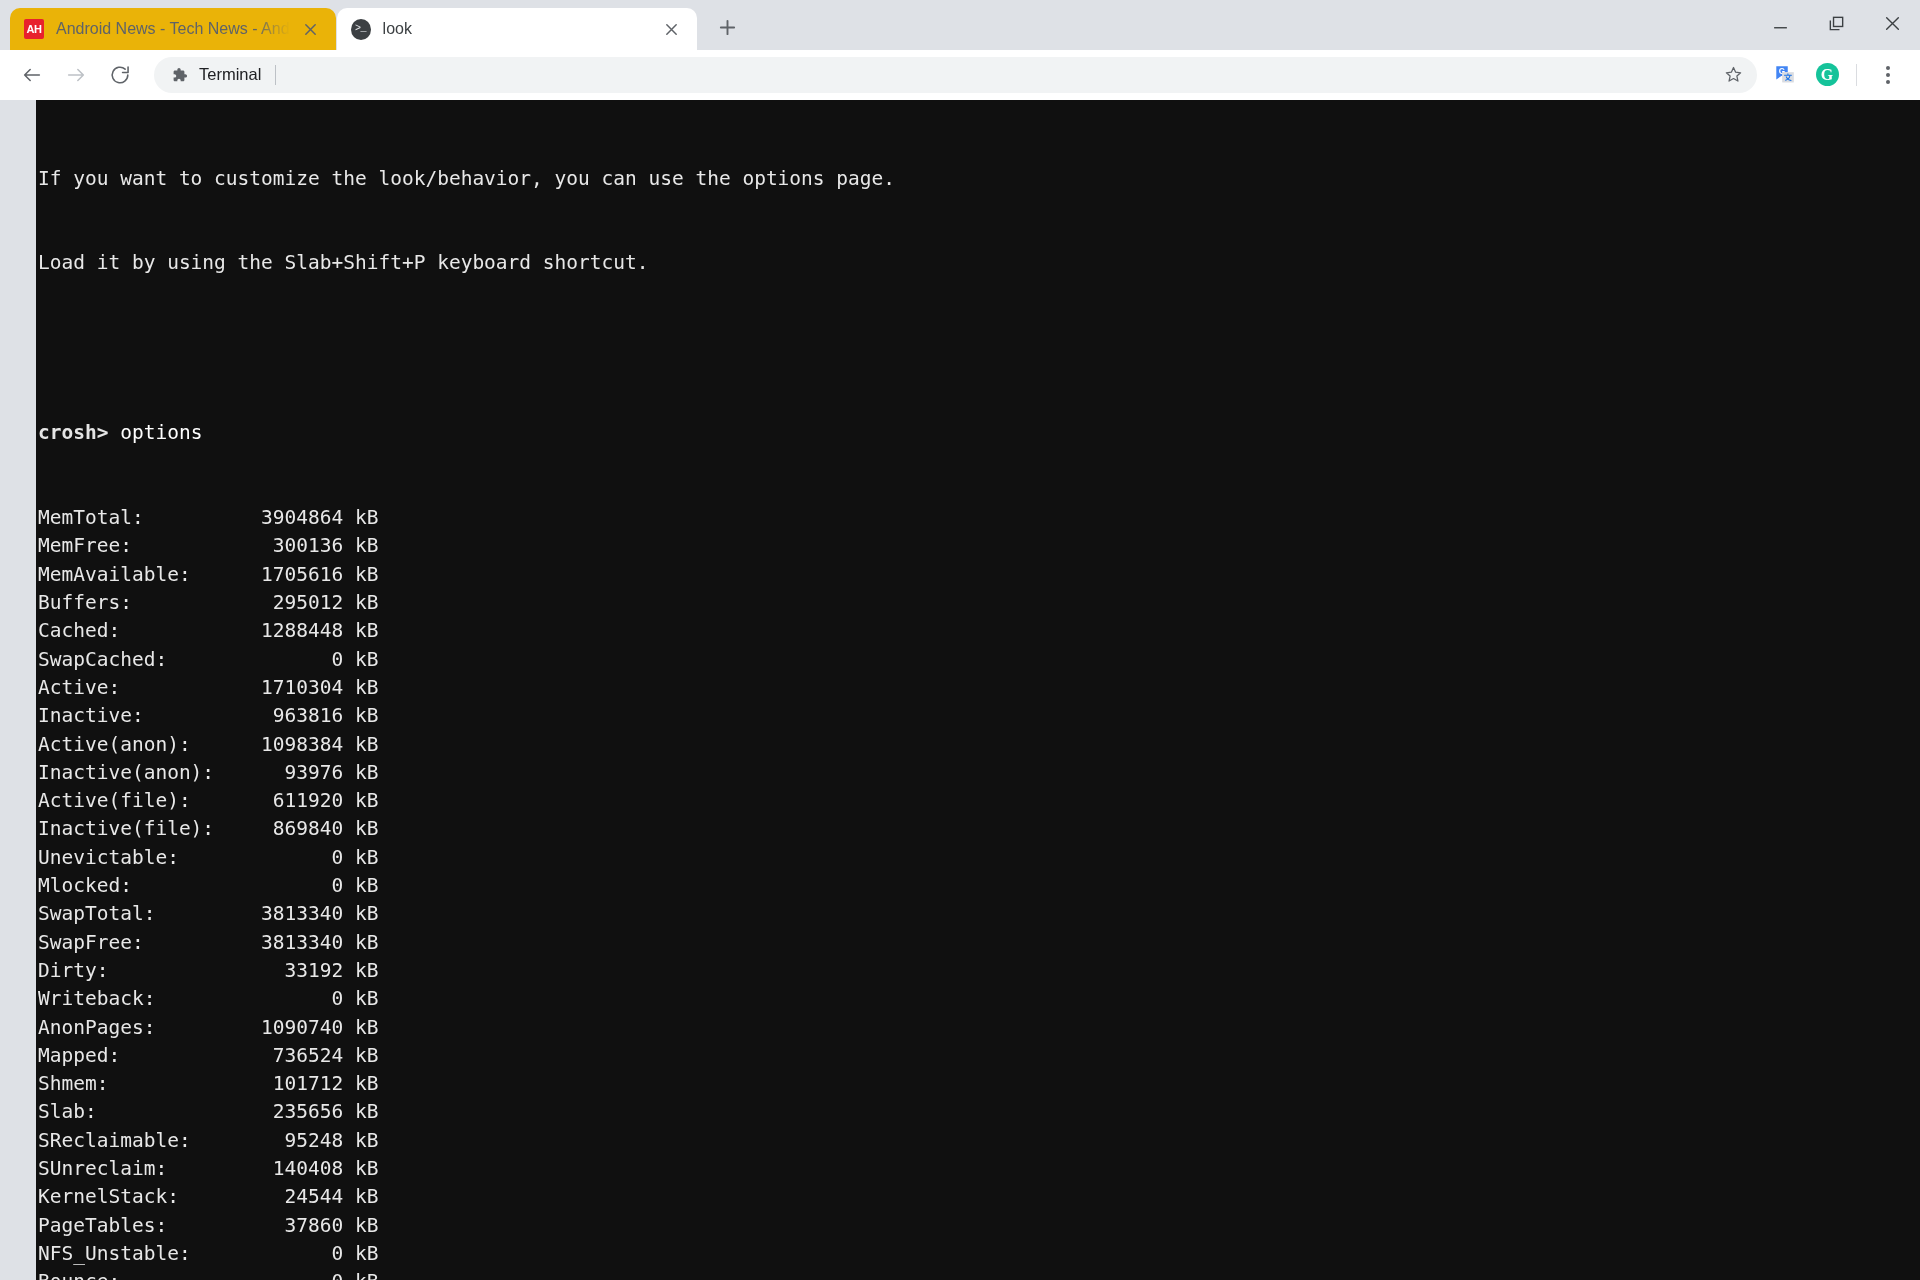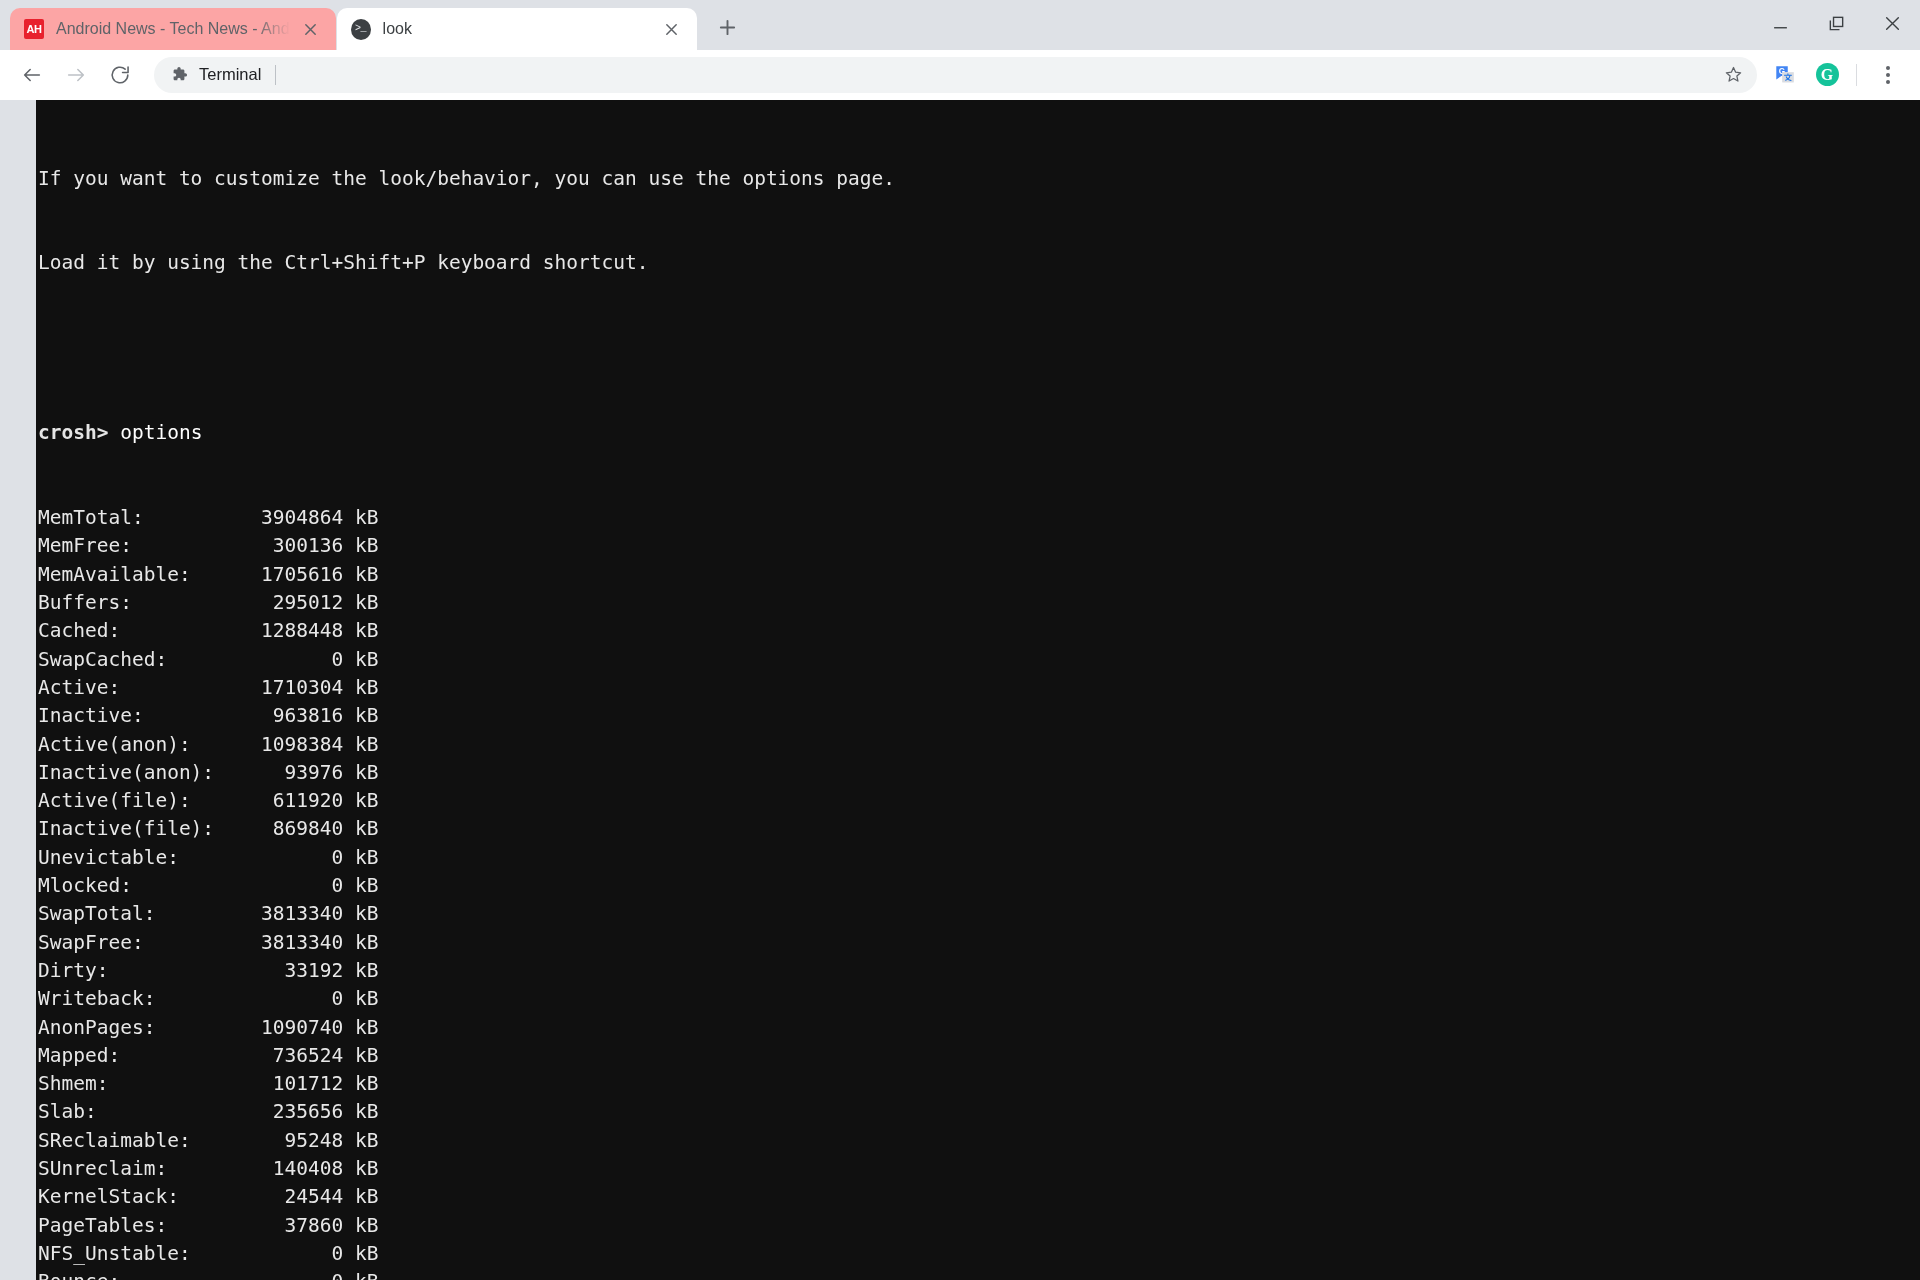--- a/index.html
+++ b/index.html
@@ -30,21 +30,21 @@
 
   .tab {
     height: 42px;
     display: flex; align-items: center;
     padding: 0 12px 0 14px;
     min-width: 240px; max-width: 360px;
     border-radius: 10px 10px 0 0;
     position: relative;
     margin-right: 1px;
   }
-  .tab.inactive { background: #fca5a5; }
+  .tab.inactive { background: #eab308; }
   .tab.active {
     background: #ffffff;
     min-width: 360px;
   }
   .tab-fav {
     width: 20px; height: 20px; flex: 0 0 20px;
     margin-right: 12px;
     display: flex; align-items: center; justify-content: center;
   }
   .fav-ah {
@@ -133,21 +133,21 @@
     height: 36px;
     background: #f1f3f4;
     border-radius: 18px;
     display: flex; align-items: center;
     padding: 0 8px 0 16px;
     margin-left: 10px;
     margin-right: 6px;
     min-width: 0;
   }
   .ext-chip {
-    display: flex; 
+    display: flex; align-items: center;
     flex: 0 0 auto;
   }
   .puzzle-icon { width: 18px; height: 18px; color: #5f6368; display: flex; }
   .ext-name {
     font-size: 16.5px;
     color: #202124;
     margin-left: 11px;
   }
   .omni-div {
     width: 1px; height: 20px;
@@ -336,20 +336,20 @@
       <span class="dots">
         <i></i>
           <i></i>
           <i></i>
       </span>
     </div>
   </div>
 
   <div class="terminal" style="background: rgb(16, 16, 16); color: rgb(232, 232, 232); margin-left: 36px;">
     <div class="term-line">If you want to customize the look/behavior, you can use the options page.</div>
-    <div class="term-line">Load it by using the Ctrl+Shift+P keyboard shortcut.</div>
+    <div class="term-line">Load it by using the Slab+Shift+P keyboard shortcut.</div>
     <div class="spacer"></div>
     <div class="term-line"><span class="prompt" style="color: #e5e5e5;">crosh&gt;</span><span class="cmd"> options</span></div>
     <div id="meminfo-out"><div class="term-line">MemTotal:          3904864 kB</div><div class="term-line">MemFree:            300136 kB</div><div class="term-line">MemAvailable:      1705616 kB</div><div class="term-line">Buffers:            295012 kB</div><div class="term-line">Cached:            1288448 kB</div><div class="term-line">SwapCached:              0 kB</div><div class="term-line">Active:            1710304 kB</div><div class="term-line">Inactive:           963816 kB</div><div class="term-line">Active(anon):      1098384 kB</div><div class="term-line">Inactive(anon):      93976 kB</div><div class="term-line">Active(file):       611920 kB</div><div class="term-line">Inactive(file):     869840 kB</div><div class="term-line">Unevictable:             0 kB</div><div class="term-line">Mlocked:                 0 kB</div><div class="term-line">SwapTotal:         3813340 kB</div><div class="term-line">SwapFree:          3813340 kB</div><div class="term-line">Dirty:               33192 kB</div><div class="term-line">Writeback:               0 kB</div><div class="term-line">AnonPages:         1090740 kB</div><div class="term-line">Mapped:             736524 kB</div><div class="term-line">Shmem:              101712 kB</div><div class="term-line">Slab:               235656 kB</div><div class="term-line">SReclaimable:        95248 kB</div><div class="term-line">SUnreclaim:         140408 kB</div><div class="term-line">KernelStack:         24544 kB</div><div class="term-line">PageTables:          37860 kB</div><div class="term-line">NFS_Unstable:            0 kB</div><div class="term-line">Bounce:                  0 kB</div></div>
     
   </div>
 
 </div>
 
 </body></html>

